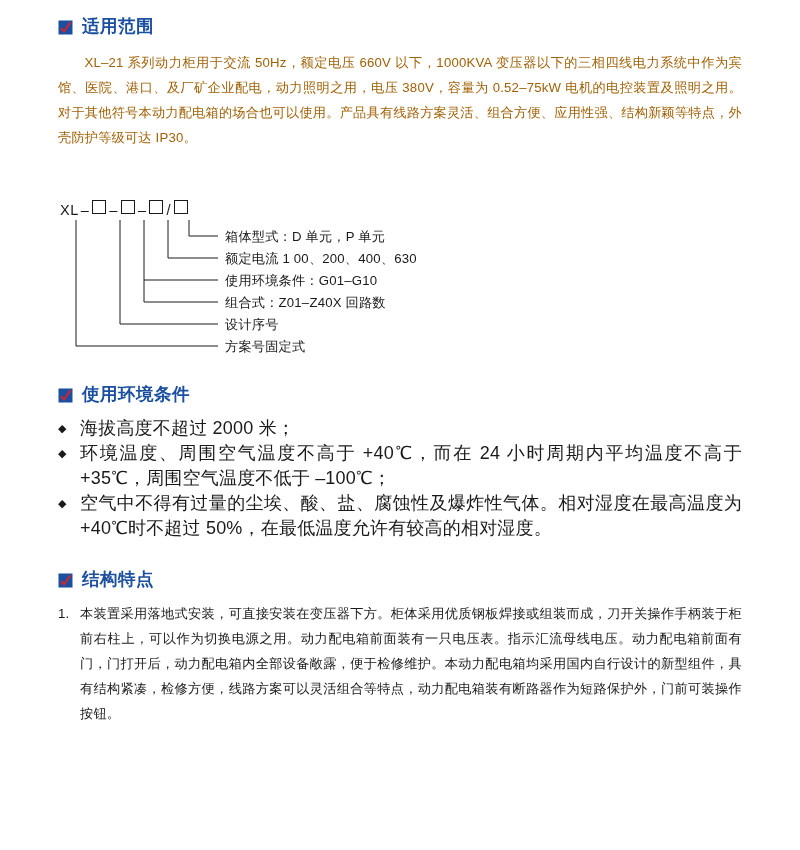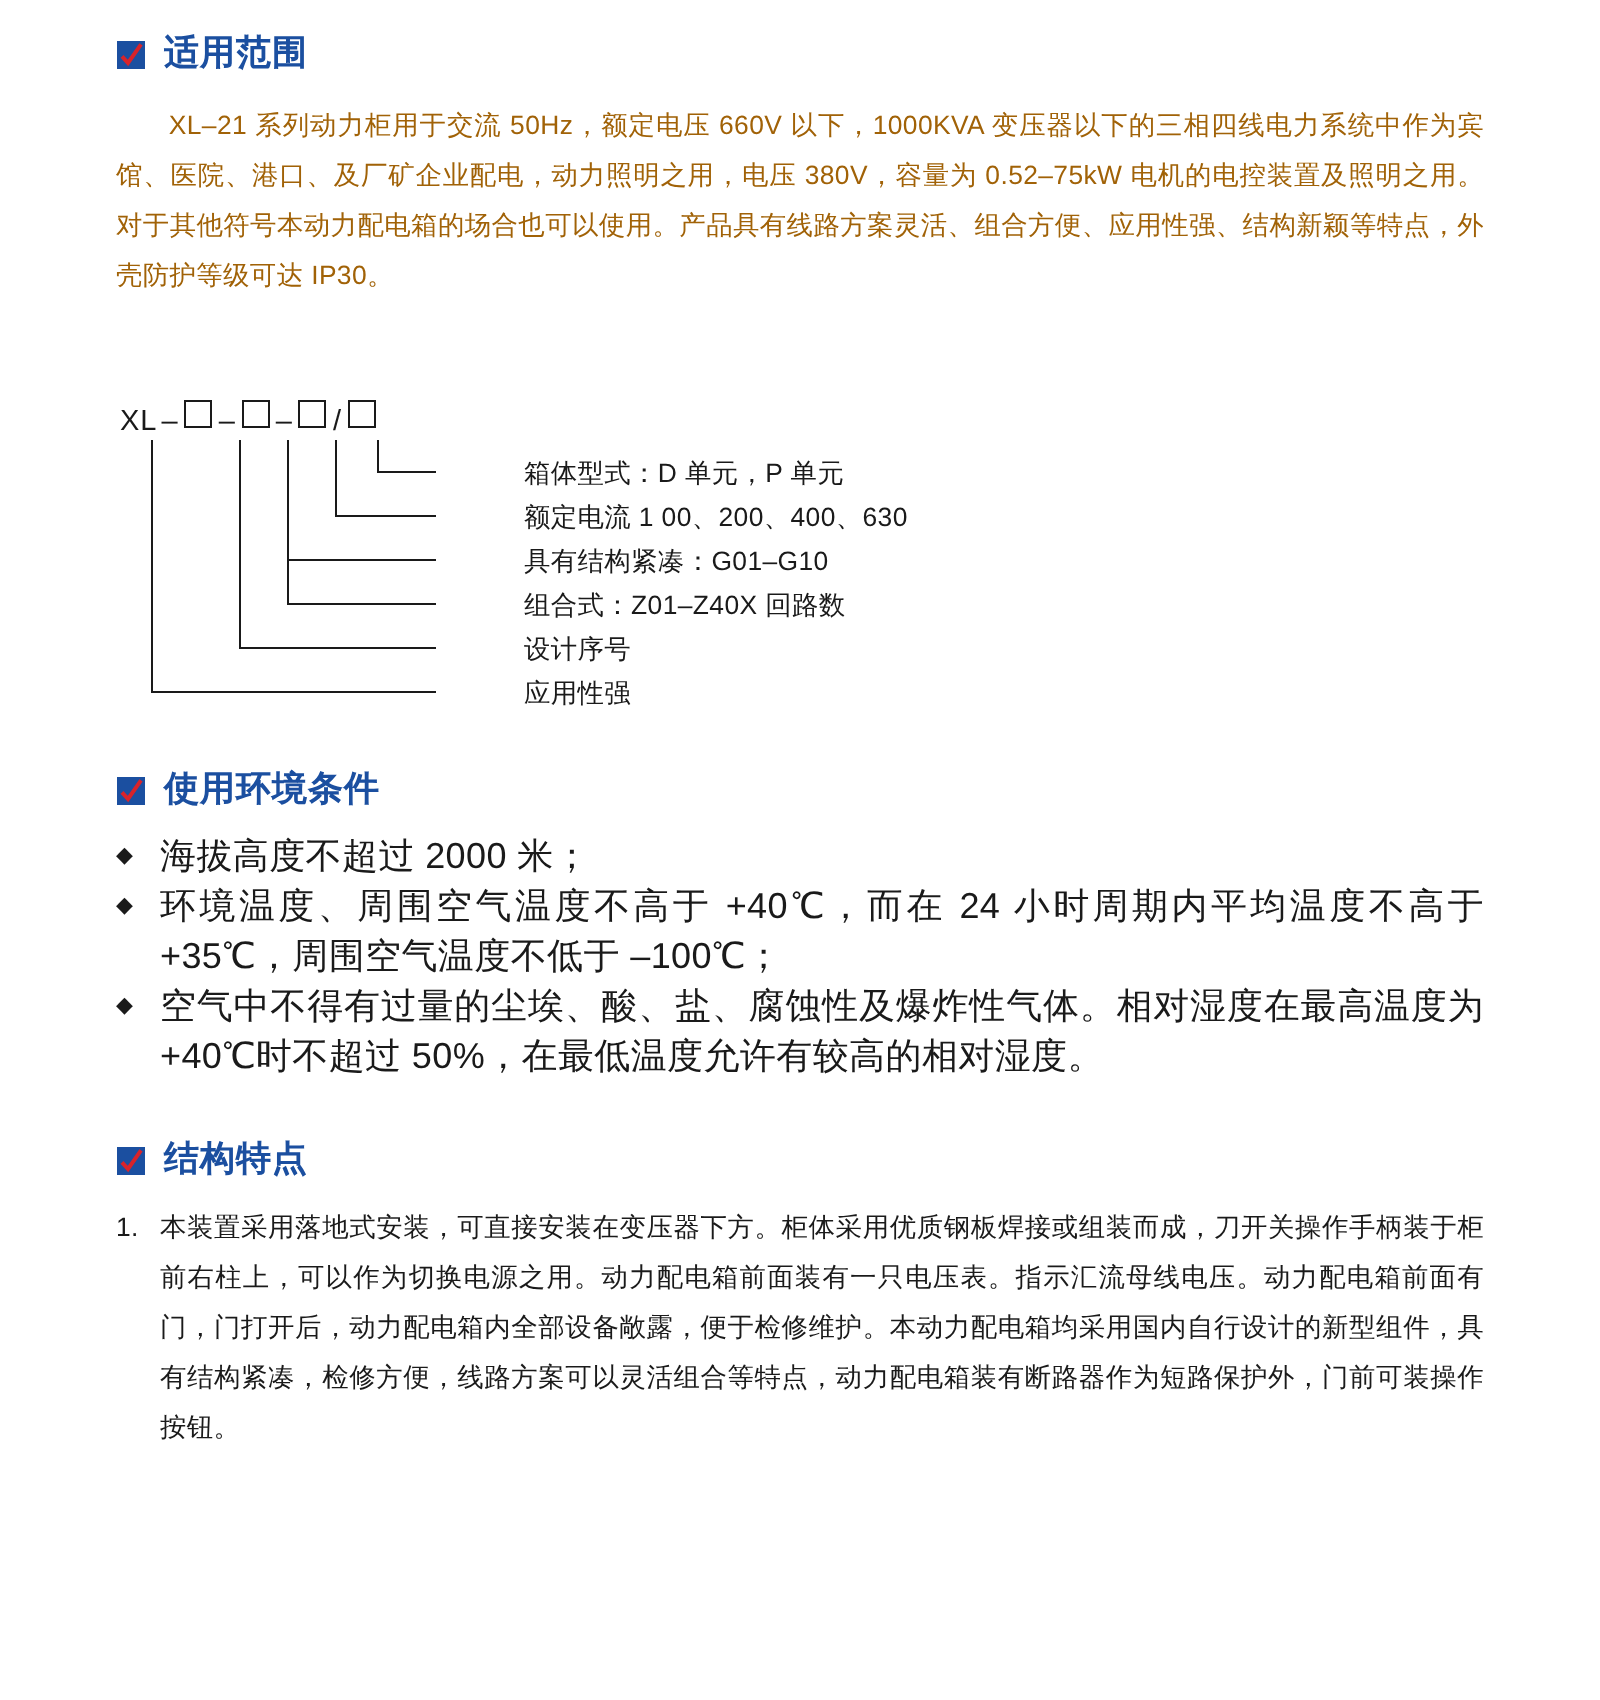--- a/index.html
+++ b/index.html
@@ -78,21 +78,20 @@
     vertical-align: 1px;
     margin: 0 1px;
   }
   .model-code .dash { margin: 0 2px; }
   .model-lines { position: absolute; left: 0; top: 0; }
   .model-label {
     position: absolute;
     font-size: 13.2px;
     white-space: nowrap;
     letter-spacing: 0.2px;
-    margin-left: 37px;
   }
 
   
   .dia-item {
     position: relative;
     font-size: 18px;
     line-height: 25px;
     padding-left: 22px;
     margin: 0;
     text-align: justify;
@@ -167,24 +166,24 @@
       <path d="M86 20 L86 80 L160 80" stroke="#1a1a1a" stroke-width="1" fill="none"></path>
       <path d="M86 80 L86 102 L160 102" stroke="#1a1a1a" stroke-width="1" fill="none"></path>
 
       <path d="M62 20 L62 124 L160 124" stroke="#1a1a1a" stroke-width="1" fill="none"></path>
 
       <path d="M18 20 L18 146 L160 146" stroke="#1a1a1a" stroke-width="1" fill="none"></path>
     </svg>
 
     <div class="model-label" style="left:167px; top:28px;">箱体型式：D 单元，P 单元</div>
     <div class="model-label" style="left:167px; top:50px;">额定电流 1 00、200、400、630</div>
-    <div class="model-label" style="left:167px; top:72px;">具有结构紧凑：G01–G10</div>
+    <div class="model-label" style="left:167px; top:72px;">使用环境条件：G01–G10</div>
     <div class="model-label" style="left:167px; top:94px;">组合式：Z01–Z40X 回路数</div>
     <div class="model-label" style="left:167px; top:116px;">设计序号</div>
-    <div class="model-label" style="left:167px; top:138px;">应用性强</div>
+    <div class="model-label" style="left:167px; top:138px;">方案号固定式</div>
   </div>
 
   <div style="height:22px"></div>
   <div class="section-head">
     <span class="head-mark">
       <svg width="15" height="15" viewBox="0 0 15 15">
         <rect x="0.5" y="0.5" width="14" height="14" fill="#1b4fa0"></rect>
         <path d="M3 8.2 L6 11.5 L12.5 2.2" stroke="#d8232a" stroke-width="2" fill="none"></path>
       </svg>
     </span>

